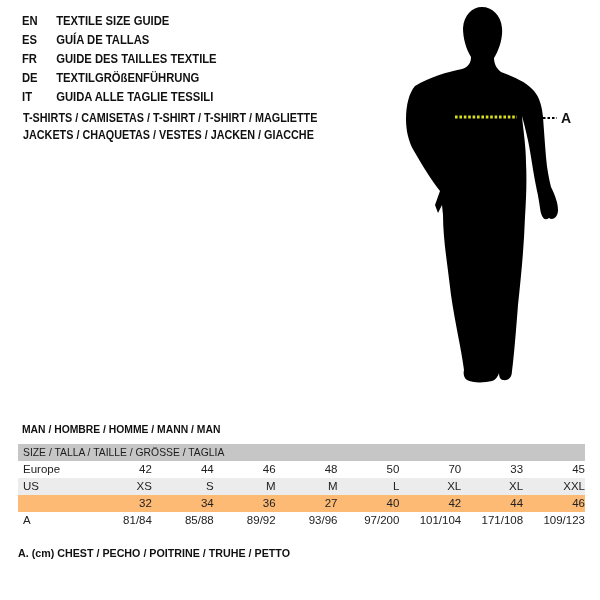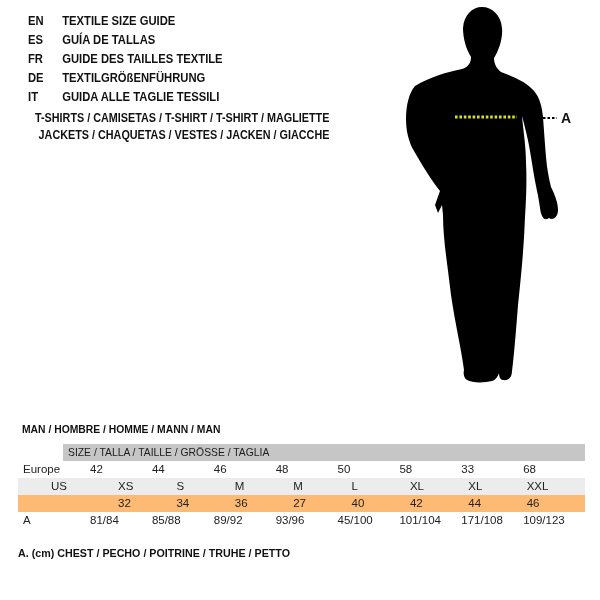--- a/index.html
+++ b/index.html
@@ -4,46 +4,46 @@
 <style>
   html,body{margin:0;padding:0;}
   body{
     width:600px;height:600px;position:relative;background:#ffffff;
     font-family:"Liberation Sans",sans-serif;color:#111;overflow:hidden;
   }
   
   .cond{transform:scaleX(0.9);transform-origin:left center;white-space:nowrap;}
 
   
-  .lang-block{position:absolute;left:28px;top:12px;}
+  .lang-block{position:absolute;left:22px;top:12px;}
   .lang-row{height:19px;line-height:19px;font-size:12.5px;font-weight:bold;
             transform:scaleX(0.9);transform-origin:left center;white-space:nowrap;}
   .lang-code{display:inline-block;width:38px;}
   .lang-label{display:inline-block;}
 
   
-  .cat-block{position:absolute;left:35px;top:110px;text-align:right;}
+  .cat-block{position:absolute;left:23px;top:110px;}
   .cat-line{height:17px;line-height:17px;font-size:12px;font-weight:bold;
             transform:scaleX(0.9);transform-origin:left center;white-space:nowrap;}
 
   
   .figure-wrap{position:absolute;left:402px;top:5px;width:175px;height:390px;}
 
   
   .man-title{position:absolute;left:22px;top:422px;font-size:11.5px;font-weight:bold;
              height:14px;line-height:14px;}
 
   
   .size-table{position:absolute;left:18px;top:444px;width:567px;font-size:11.5px;}
   .thead{height:17px;line-height:17px;background:#c6c6c6;padding-left:5px;
-         color:#1c1c1c;box-sizing:border-box;margin-left:45px;}
+         color:#1c1c1c;box-sizing:border-box;}
   .trow{display:flex;height:17px;line-height:17px;color:#222;}
-  .trow.shaded{background:#ececec;padding-left:28px;}
+  .trow.shaded{background:#ececec;}
   .tlabel{width:72px;padding-left:5px;box-sizing:border-box;text-align:left;}
-  .tcell{flex:1;text-align:left;}
+  .tcell{flex:1;text-align:right;}
 
   
   .footnote{position:absolute;left:18px;top:546px;font-size:11.5px;font-weight:bold;
             height:14px;line-height:14px;transform:scaleX(0.93);transform-origin:left center;
             white-space:nowrap;}
 </style>
 </head>
 <body>
 
 <div class="lang-block">
@@ -107,23 +107,23 @@
     <span class="cond" style="display:inline-block;">SIZE / TALLA / TAILLE / GRÖSSE / TAGLIA</span>
   </div>
   <div>
       <div class="trow">
         <div class="tlabel">Europe</div>
         <div class="tcell">42</div>
         <div class="tcell">44</div>
         <div class="tcell">46</div>
         <div class="tcell">48</div>
         <div class="tcell">50</div>
-        <div class="tcell">58</div>
+        <div class="tcell">70</div>
         <div class="tcell">33</div>
-        <div class="tcell">68</div>
+        <div class="tcell">45</div>
       </div>
       <div class="trow shaded" style="background: rgb(236, 236, 236);">
         <div class="tlabel">US</div>
         <div class="tcell">XS</div>
         <div class="tcell">S</div>
         <div class="tcell">M</div>
         <div class="tcell">M</div>
         <div class="tcell">L</div>
         <div class="tcell">XL</div>
         <div class="tcell">XL</div>
@@ -139,21 +139,21 @@
         <div class="tcell">42</div>
         <div class="tcell">44</div>
         <div class="tcell">46</div>
       </div>
       <div class="trow">
         <div class="tlabel">A</div>
         <div class="tcell">81/84</div>
         <div class="tcell">85/88</div>
         <div class="tcell">89/92</div>
         <div class="tcell">93/96</div>
-        <div class="tcell">45/100</div>
+        <div class="tcell">97/200</div>
         <div class="tcell">101/104</div>
         <div class="tcell">171/108</div>
         <div class="tcell">109/123</div>
       </div>
     </div>
 </div>
 
 <div class="footnote">A. (cm) CHEST / PECHO / POITRINE / TRUHE / PETTO</div>
 
 </body></html>

